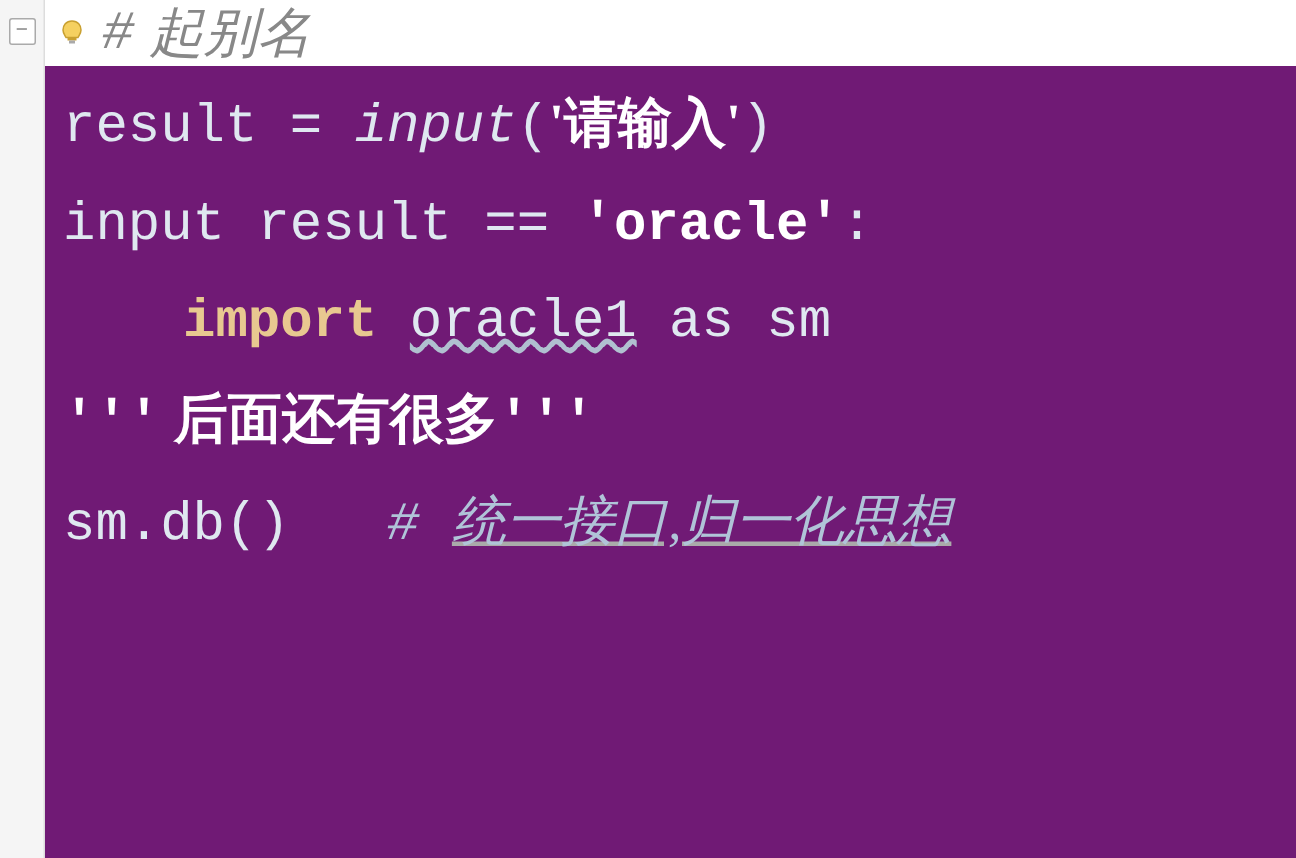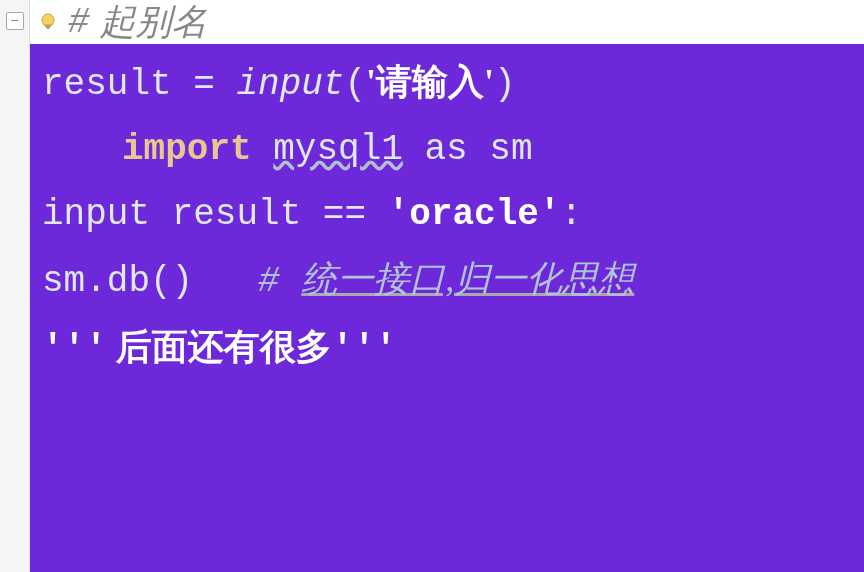--- a/index.html
+++ b/index.html
@@ -65,21 +65,21 @@
       font-family: "SimSun", serif;
     }
     .hash-sign {
       color: #888;
       font-size: 36px;
       font-style: italic;
       margin-right: 10px;
       font-family: "Courier New", monospace;
     }
     .selected-block {
-      background: #6d28d9;
+      background: #701a75;
       padding: 6px 12px 8px 12px;
       min-height: 528px;
     }
     .code-line {
       font-size: 36px;
       line-height: 1.8;
       color: #dfe8f0;
       white-space: pre;
       font-family: "Courier New", monospace;
     }
@@ -135,19 +135,19 @@
           <path d="M10 2 C6 2 4 5 4 8 C4 10 5 11 6 13 L14 13 C15 11 16 10 16 8 C16 5 14 2 10 2 Z" fill="#f5d060" stroke="#c9a030" stroke-width="1"></path>
           <rect x="7" y="13" width="6" height="2" fill="#c9a030"></rect>
           <rect x="8" y="15" width="4" height="2" fill="#aaa"></rect>
         </svg>
       </span>
       <span class="hash-sign">#</span>
       <span class="comment-header">起别名</span>
     </div>
     <div class="selected-block">
       <div class="code-line"><span>result = </span><span class="builtin">input</span><span>(</span><span class="string chinese">'请输入'</span><span>)</span></div>
-      <div class="code-line indent"><span class="keyword">import</span><span> </span><span class="underlined">mysql1</span><span> as sm</span></div>
       <div class="code-line"><span>input</span><span> result == </span><span class="string">'oracle'</span><span>:</span></div>
+      <div class="code-line indent"><span class="keyword">import</span><span> </span><span class="underlined">oracle1</span><span> as sm</span></div>
+      <div class="code-line"><span class="string">'''</span><span class="string chinese"> 后面还有很多</span><span class="string">'''</span></div>
       <div class="code-line"><span>sm.db() </span><span class="comment-hash">  # </span><span class="comment-inline">统一接口,归一化思想</span></div>
-      <div class="code-line"><span class="string">'''</span><span class="string chinese"> 后面还有很多</span><span class="string">'''</span></div>
     </div>
   </div>
 </div>
 
 </body></html>

